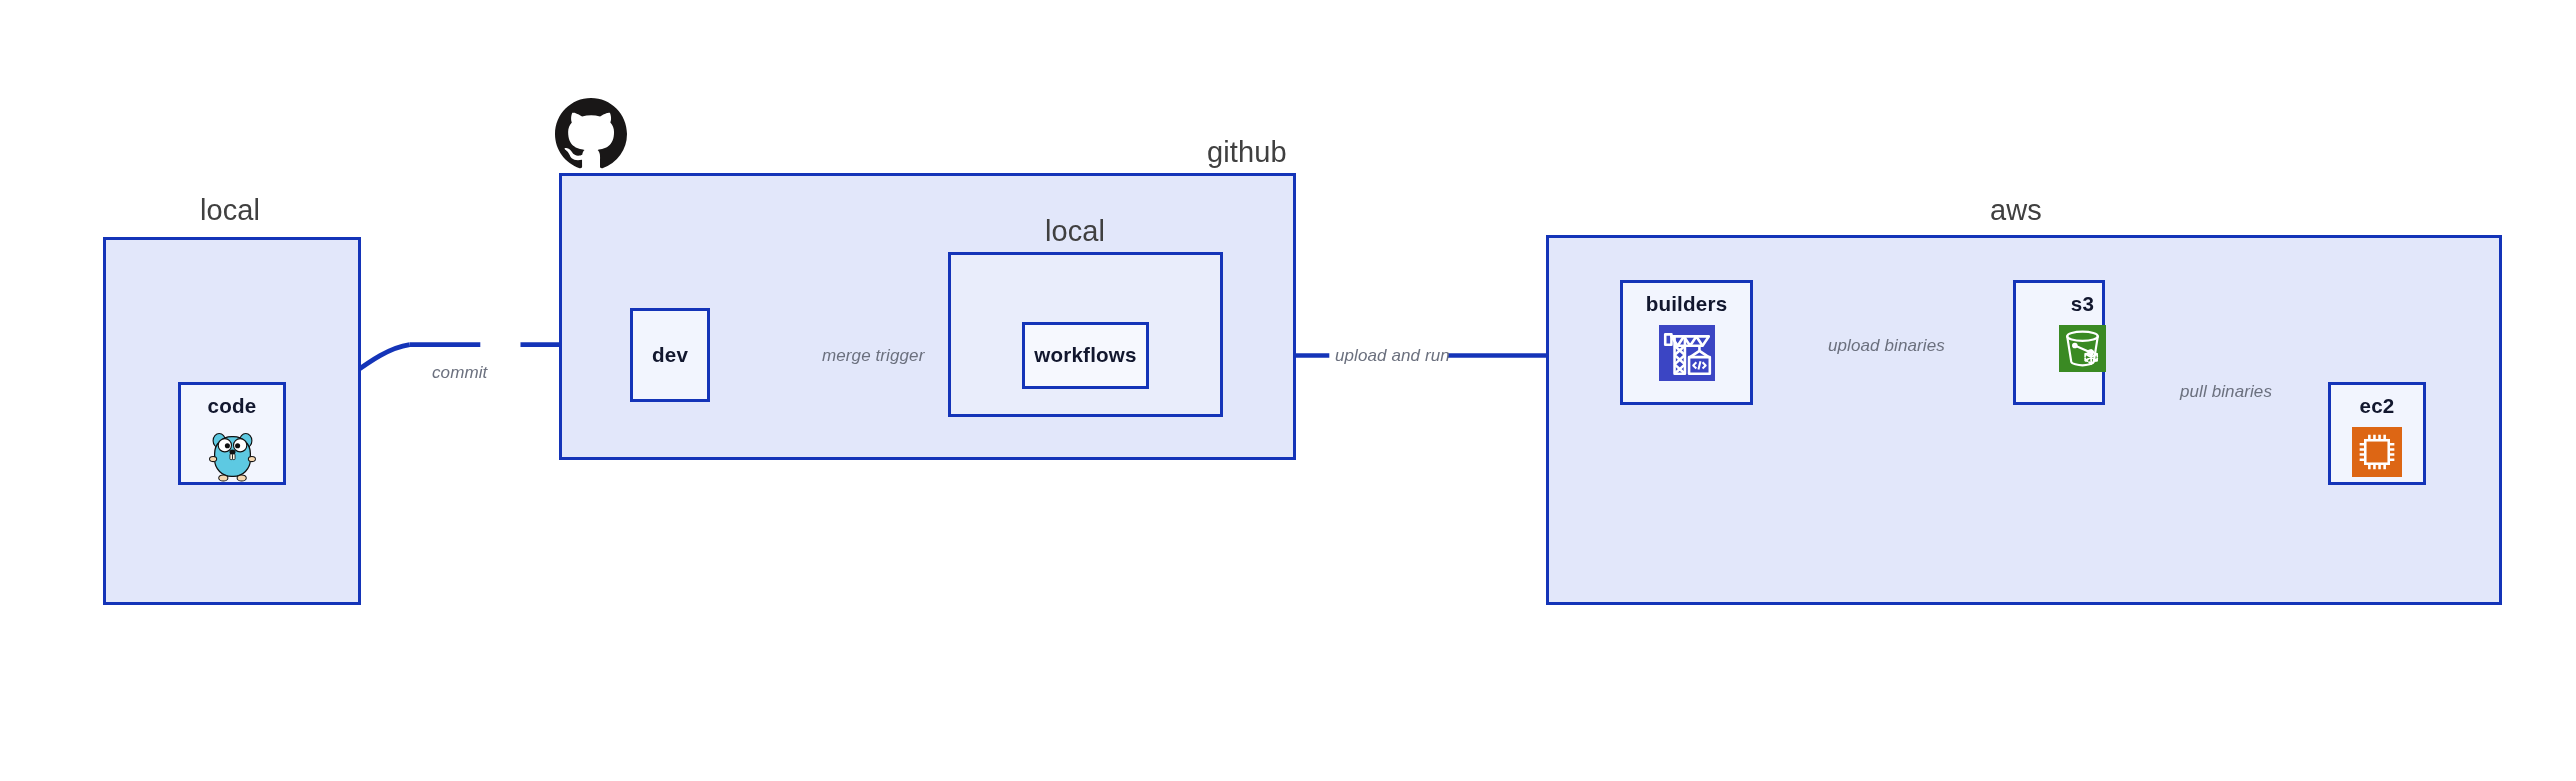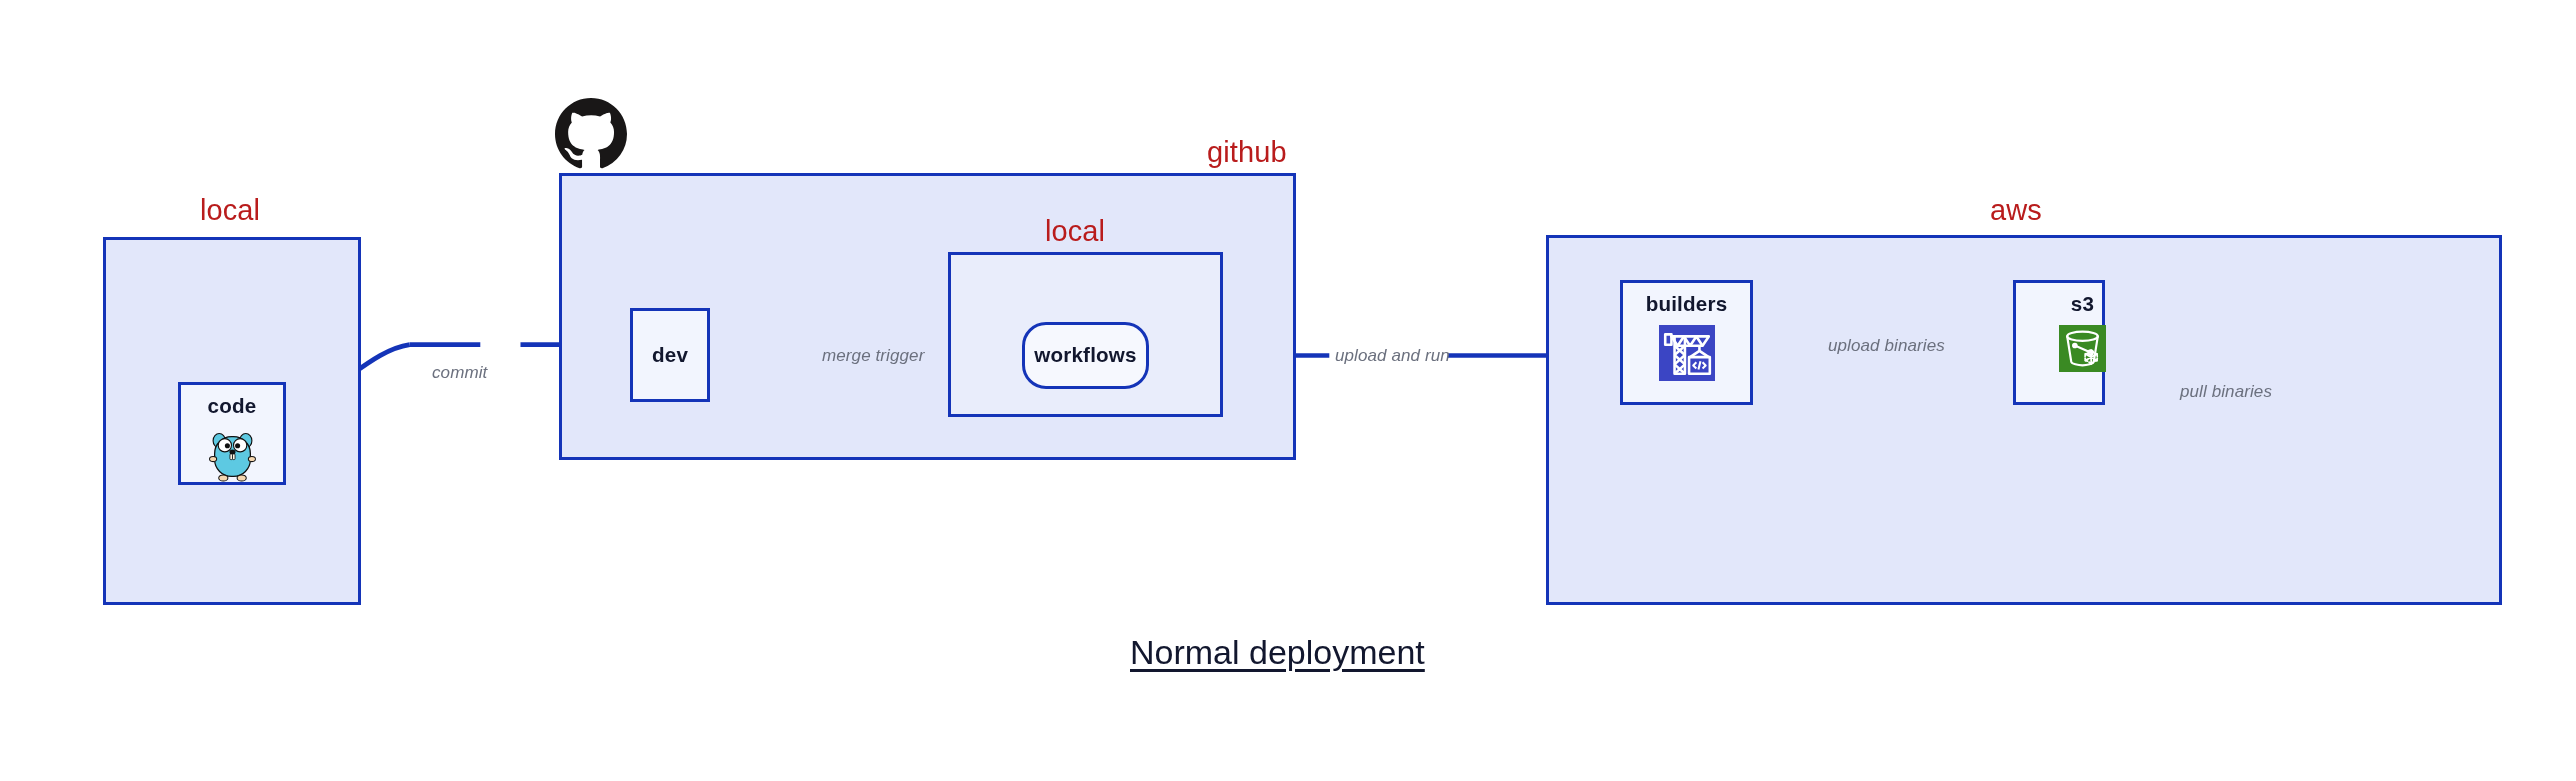--- a/index.html
+++ b/index.html
@@ -26,21 +26,21 @@
   .group {
     position: absolute;
     box-sizing: border-box;
     border: 3.6px solid #1434b8;
     background: #e2e7fa;
   }
   .group.level2 { background: #e9edfb; }
 
   .group-label {
     position: absolute;
-    color: #b91c1c;
+    color: #404040;
     font-size: 29px;
     font-weight: 400;
     line-height: 1;
     white-space: nowrap;
     letter-spacing: 0.1px;
   }
 
   
   .node {
     position: absolute;
@@ -190,21 +190,21 @@
     </svg>
   </div>
 
   <div class="node" style="left:630px; top:308px; width:80px; height:94px; justify-content:center;">
     <div class="node-label" style="margin-top:0;">dev</div>
   </div>
 
   <div class="group level2" style="left:948px; top:252px; width:275px; height:165px;"></div>
   <div class="group-label" style="left:1045px; top:217px;">local</div>
 
-  <div class="node" style="left:1022px; top:322px; width:127px; height:67px; justify-content:center; background:#f6f8fe;border-radius:24px;">
+  <div class="node" style="left:1022px; top:322px; width:127px; height:67px; justify-content:center; background:#f6f8fe;">
     <div class="node-label" style="margin-top:0;">workflows</div>
   </div>
 
   <div class="group" style="left:1546px; top:235px; width:956px; height:370px;"></div>
   <div class="group-label" style="left:1990px; top:196px;">aws</div>
 
   <div class="node" style="left:1620px; top:280px; width:133px; height:125px;">
     <div class="node-label">builders</div>
     <div class="node-icon">
       <svg width="56" height="56" viewBox="0 0 108 108">
@@ -251,27 +251,45 @@
             <path d="M0 -13 V13 M-11.3 -6.5 L11.3 6.5 M-11.3 6.5 L11.3 -6.5"></path>
             <path d="M-4 -10 L0 -13 L4 -10 M-4 10 L0 13 L4 10"></path>
             <path d="M-11.8 -1.8 L-11.3 -6.5 L-7 -7.6 M11.8 1.8 L11.3 6.5 L7 7.6"></path>
             <path d="M-7 7.6 L-11.3 6.5 L-11.8 1.8 M7 -7.6 L11.3 -6.5 L11.8 -1.8"></path>
           </g>
         </g>
       </svg>
     </div>
   </div>
 
+  <div class="node" style="left:2328px; top:382px; width:98px; height:103px;">
+    <div class="node-label">ec2</div>
+    <div class="node-icon">
+      <svg width="50" height="50" viewBox="0 0 98 98">
+        <rect x="0" y="0" width="98" height="98" fill="#dd6614"></rect>
+        <g stroke="#ffffff" stroke-width="5" fill="none" stroke-linecap="butt">
+          <rect x="26" y="26" width="46" height="46"></rect>
+
+          <path d="M34 26 V15 M44 26 V15 M54 26 V15 M64 26 V15"></path>
+
+          <path d="M34 72 V83 M44 72 V83 M54 72 V83 M64 72 V83"></path>
+
+          <path d="M26 34 H15 M26 44 H15 M26 54 H15 M26 64 H15"></path>
+
+          <path d="M72 34 H83 M72 44 H83 M72 54 H83 M72 64 H83"></path>
+        </g>
+      </svg>
+    </div>
+  </div>
 
   <div class="edge-label" style="left:432px; top:336px;margin-top:28px;">commit</div>
 
   <div class="edge-label" style="left:822px; top:347px;">merge trigger</div>
 
   <div class="edge-label" style="left:1335px; top:347px;text-align:right;">upload and run</div>
 
   <div class="edge-label" style="left:1828px; top:337px;">upload binaries</div>
 
   <div class="edge-label" style="left:2180px; top:341px;margin-top:42px;">pull binaries</div>
 
-  <div id="diagram-title" style="left:1130px; top:635px;">Normal deployment</div>
 
 </div>
 
 
 </body></html>

